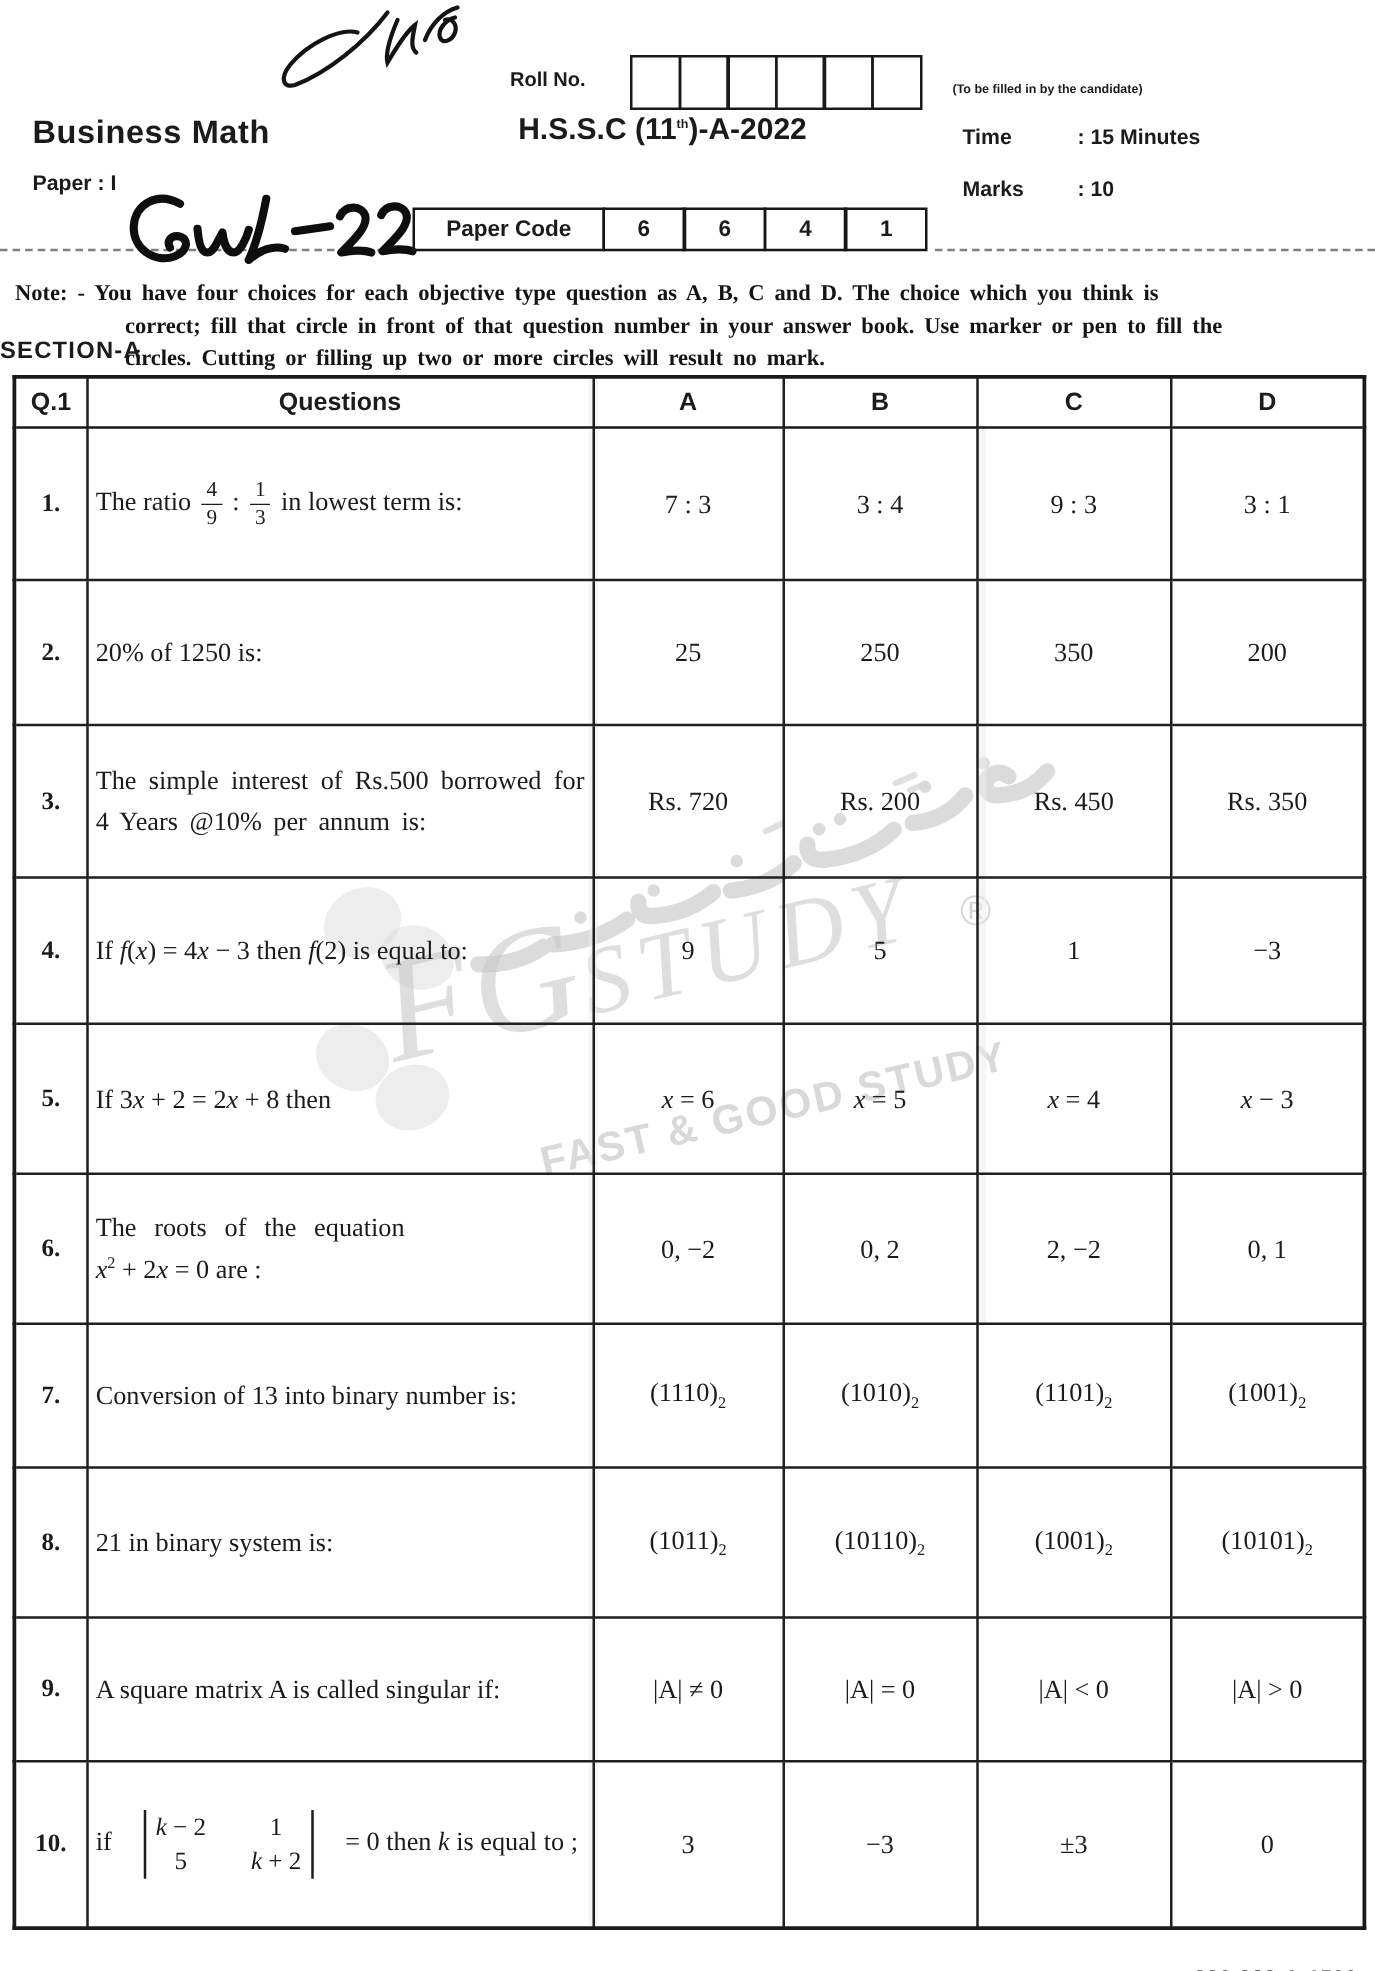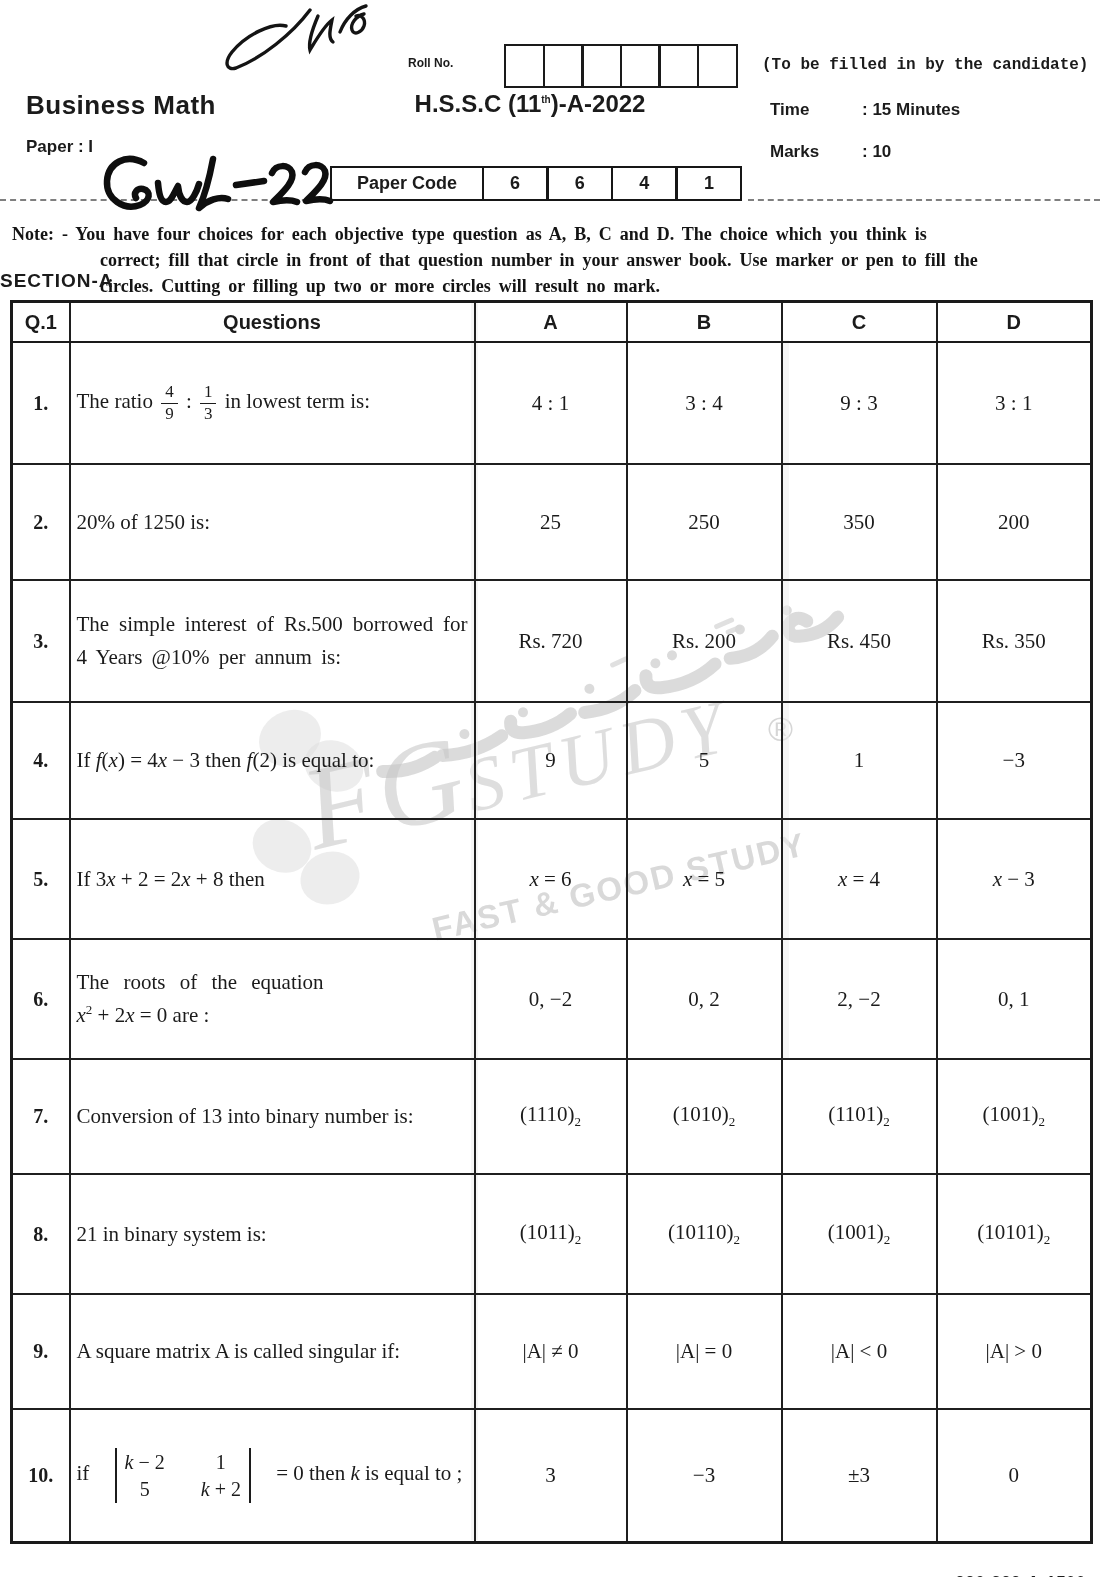--- a/index.html
+++ b/index.html
@@ -17,22 +17,22 @@
   .wm-reg{position:absolute;left:768px;top:710px;font-size:34px;color:#cdcdcd;opacity:.8;
           font-family:"Liberation Sans",sans-serif;}
   .wm-urdu{position:absolute;left:342px;top:648px;width:520px;height:84px;transform:rotate(-13deg);opacity:.85;}
   
   .hdr{z-index:2;}
   .sans{font-family:"Liberation Sans",sans-serif;}
   .subject{left:26px;top:90px;font-size:26px;font-weight:bold;letter-spacing:.5px;}
   .examtitle{left:340px;top:90px;width:380px;text-align:center;font-size:24px;font-weight:bold;}
   .examtitle sup{font-size:10px;}
   .objective{left:340px;top:130px;width:380px;text-align:center;font-size:23px;font-weight:bold;}
-  .rolllabel{left:408px;top:56px;font-size:12px;font-weight:bold;}
-  .rollnote{left:762px;top:56px;font-size:16px;font-weight:bold;font-family:Liberation Mono, monospace;}
+  .rolllabel{left:408px;top:56px;font-size:16px;font-weight:bold;}
+  .rollnote{left:762px;top:66px;font-size:10px;font-weight:bold;}
   .paperi{left:26px;top:137px;font-size:17px;font-weight:bold;}
   .kv{display:flex;font-size:17px;font-weight:bold;}
   .kv .k{width:92px;}
   .timerow{left:770px;top:100px;}
   .marksrow{left:770px;top:142px;}
   .rollgrid{left:504px;top:44px;display:flex;}
   .rollgrid .cell{width:37px;height:40px;border:2.4px solid #1a1a1a;margin-left:-2.4px;background:transparent;}
   .rollgrid .cell:first-child{margin-left:0;}
   .pcwrap{left:330px;top:166px;display:flex;font-family:"Liberation Sans",sans-serif;font-weight:bold;border-radius:10px;}
   .pclabel{width:150px;height:31px;border:2.4px solid #161616;display:flex;align-items:center;justify-content:center;font-size:18px;}
@@ -206,21 +206,21 @@
       <tbody id="mcq-body">
           <tr class="row r1">
             <td class="qnum">1.</td>
             <td class="qtext">The ratio <span class="frac">
                 <span class="fn">4</span>
                 <span class="fd">9</span>
               </span> : <span class="frac">
                 <span class="fn">1</span>
                 <span class="fd">3</span>
               </span> in lowest term is:</td>
-            <td class="opt opt-a">4 : 1</td>
+            <td class="opt opt-a">7 : 3</td>
             <td class="opt opt-b">3 : 4</td>
             <td class="opt opt-c">9 : 3</td>
             <td class="opt opt-d">3 : 1</td>
           </tr>
           <tr class="row r2">
             <td class="qnum">2.</td>
             <td class="qtext">20% of 1250 is:</td>
             <td class="opt opt-a">25</td>
             <td class="opt opt-b">250</td>
             <td class="opt opt-c">350</td>

